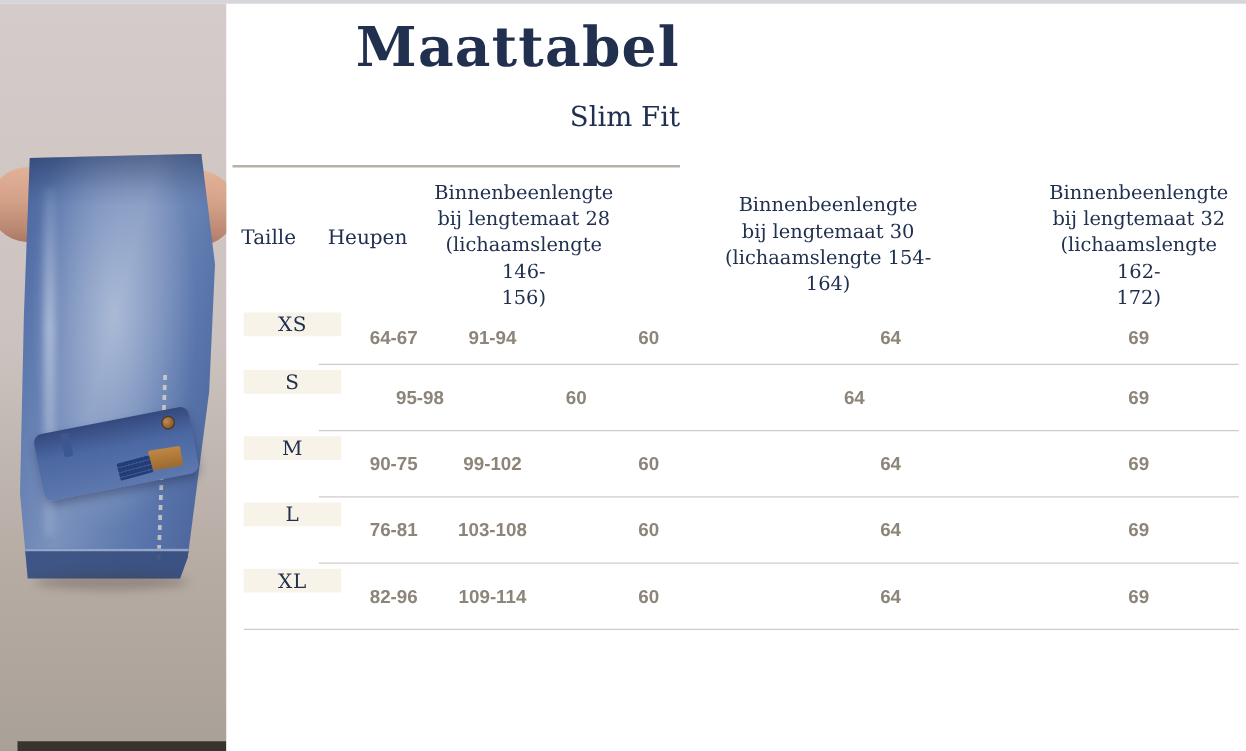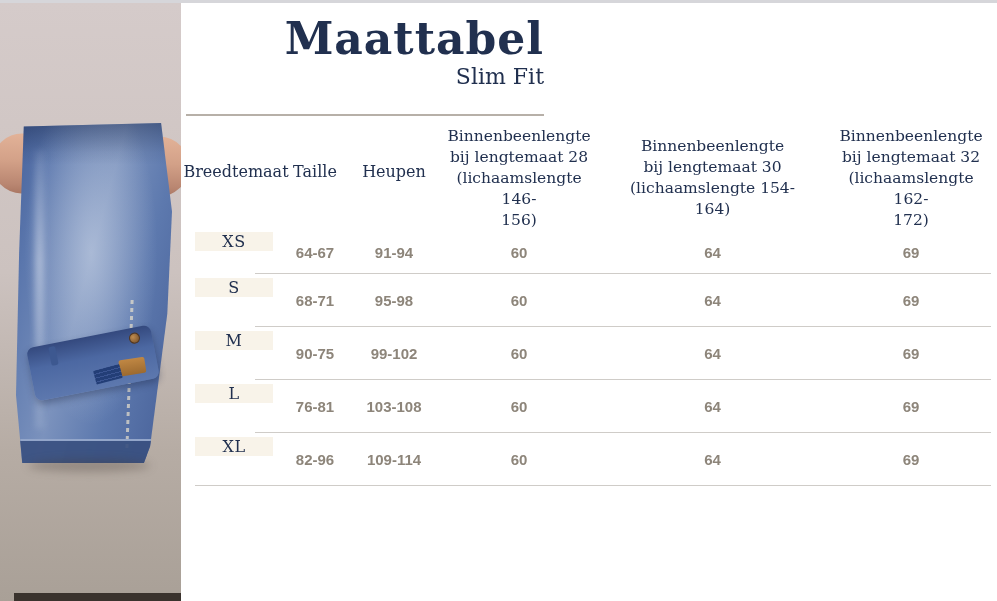--- a/index.html
+++ b/index.html
@@ -70,21 +70,21 @@
   }
   .table-edge{position:absolute;left:14px;top:590px;width:167px;height:8px;background:#3a332d;}
   
   .content{position:absolute;left:186px;top:0;width:805px;}
   .title-block{width:358px;text-align:right;padding-top:14px;}
   .page-title{
     margin:0;font-family:"DejaVu Serif","Liberation Serif",serif;font-weight:600;
     font-size:44px;line-height:50px;color:var(--navy,#21304f);letter-spacing:1px;
   }
   .subtitle{
-    font-family:"DejaVu Serif","Liberation Serif",serif;
+    margin-top:18px;font-family:"DejaVu Serif","Liberation Serif",serif;
     font-size:22px;line-height:26px;color:var(--navy,#21304f);
   }
   .divider{margin-top:24px;height:2px;background:var(--divider,#b7b0a8);}
   
   .sizetable{margin-top:10px;width:805px;}
   .hrow{display:flex;height:104px;}
   .hc{display:flex;align-items:center;justify-content:center;overflow:visible;}
   .hc-inner{
     display:inline-block;width:max-content;white-space:pre-line;text-align:center;
     font-family:"DejaVu Serif","Liberation Serif",serif;color:var(--navy,#21304f);
@@ -137,23 +137,20 @@
 
 <div class="content">
   <div class="title-block">
     <h1 class="page-title">Maattabel</h1>
     <div class="subtitle">Slim Fit</div>
     <div class="divider"></div>
   </div>
 
   <div class="sizetable">
     <div class="hrow">
-      <div class="hc c0 single">
-          <span class="hc-inner">Breedtemaat</span>
-        </div>
       <div class="hc c1 single">
           <span class="hc-inner">Taille</span>
         </div>
       <div class="hc c2 single">
           <span class="hc-inner">Heupen</span>
         </div>
       <div class="hc c3">
           <span class="hc-inner">Binnenbeenlengte
 bij lengtemaat 28
 (lichaamslengte 146-
@@ -181,21 +178,20 @@
       <div class="cell c2">91-94</div>
       <div class="cell c3">60</div>
       <div class="cell c4">64</div>
       <div class="cell c5">69</div>
     </div>
 
     <div class="trow">
       <div class="c0">
           <div class="sizebox">S</div>
         </div>
-      <div class="cell c1">68-71</div>
       <div class="cell c2">95-98</div>
       <div class="cell c3">60</div>
       <div class="cell c4">64</div>
       <div class="cell c5">69</div>
     </div>
 
     <div class="trow">
       <div class="c0">
           <div class="sizebox">M</div>
         </div>

